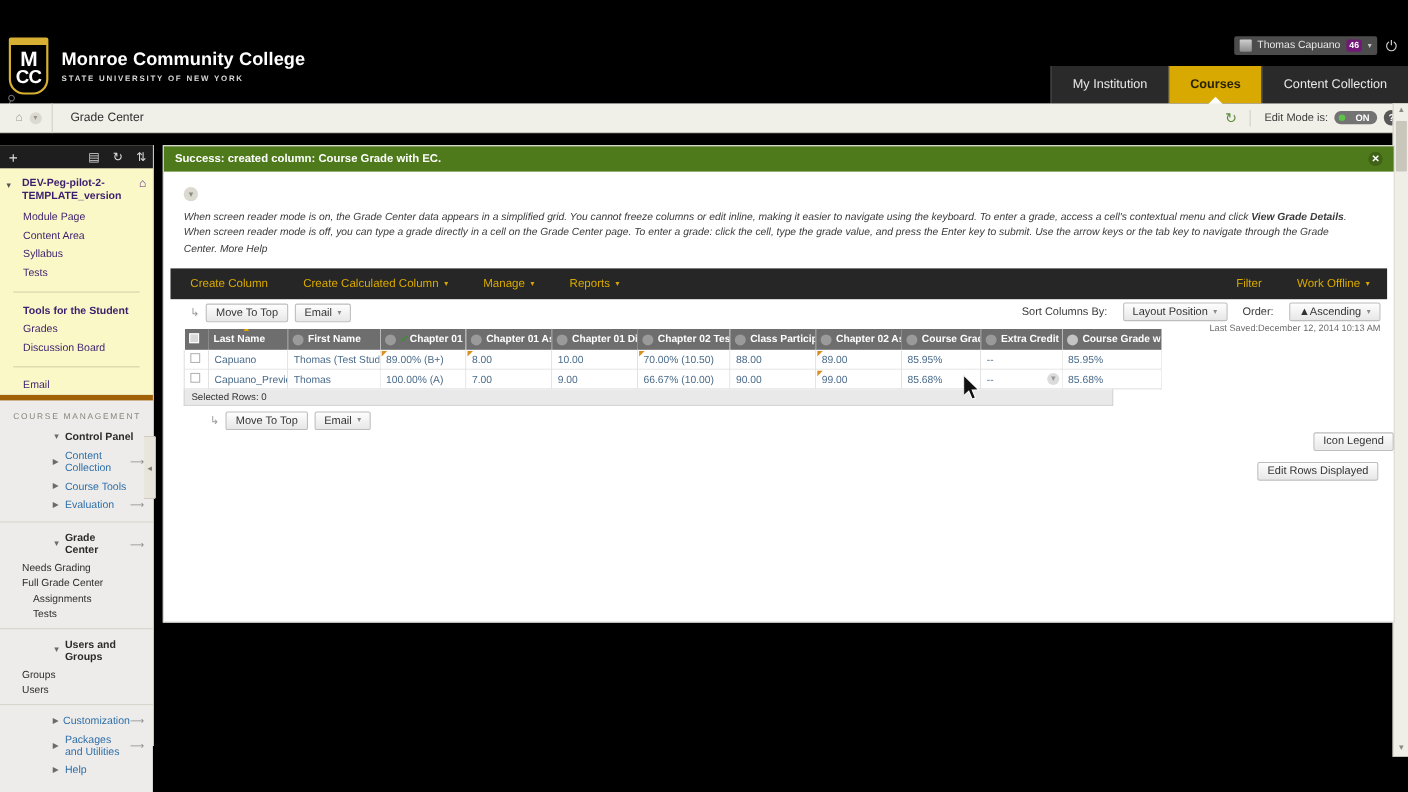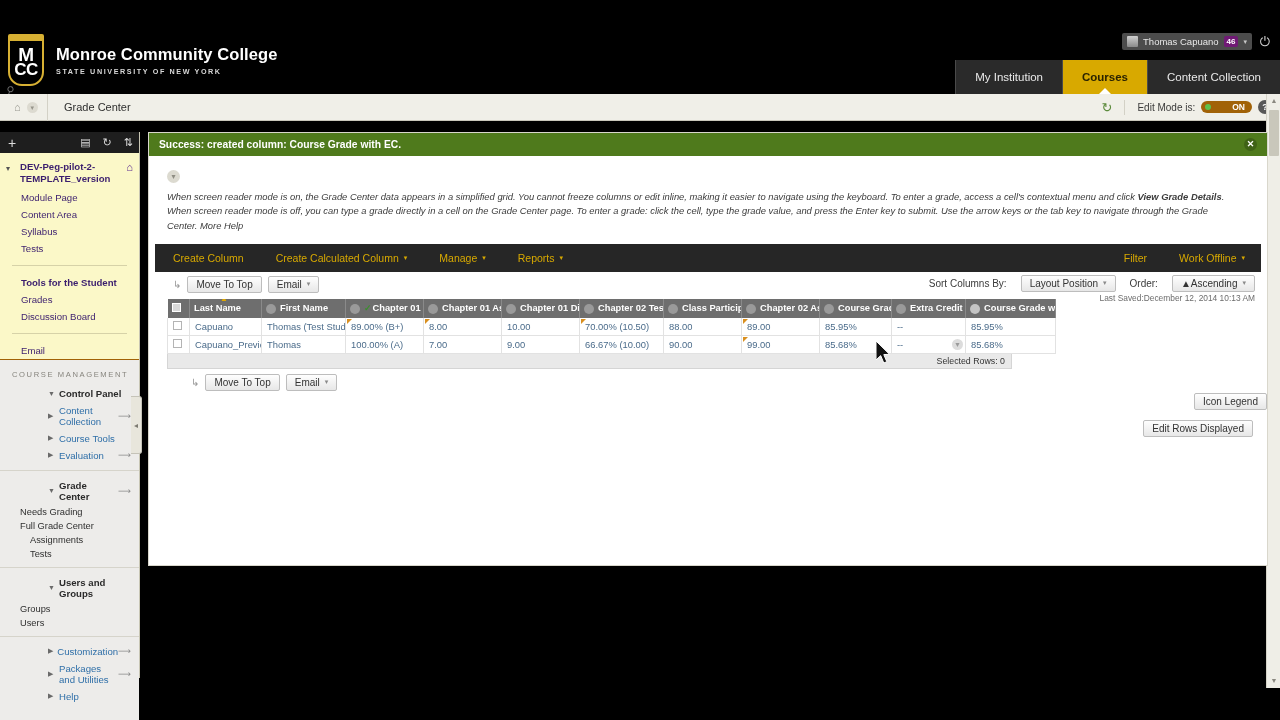--- a/index.html
+++ b/index.html
@@ -64,21 +64,21 @@
     background: #f0efe8; border-bottom: 1px solid #c9c7bb;
     display: flex; align-items: center;
   }
   .crumb-icons { width: 48px; height: 27px; display: flex; align-items: center; gap: 6px; padding-left: 14px; border-right: 1px solid #d3d1c6; }
   .home-ico { color: #9b9b93; font-size: 11px; cursor: pointer; }
   .circle-ico { width: 11px; height: 11px; border-radius: 50%; background: #dcdad0; color: #96948a; font-size: 7px; text-align: center; line-height: 11px; cursor: pointer; }
   .crumb-text { margin-left: 16px; font-size: 11px; color: #2e2e2e; cursor: pointer; }
   .crumb-right { margin-left: auto; display: flex; align-items: center; height: 27px; }
   .refresh-ico { color: #5c8a3c; font-size: 13px; padding: 0 12px; border-right: 1px solid #d3d1c6; cursor: pointer; }
   .editmode { display: flex; align-items: center; gap: 6px; padding: 0 8px 0 12px; font-size: 10px; color: #3a3a3a; }
-  .toggle-on { background: #a16207; color: #fff; font-size: 8.5px; font-weight: bold; border-radius: 8px; padding: 1px 7px 1px 4px; display: flex; align-items: center; gap: 21px; cursor: pointer; }
+  .toggle-on { background: #737373; color: #fff; font-size: 8.5px; font-weight: bold; border-radius: 8px; padding: 1px 7px 1px 4px; display: flex; align-items: center; gap: 9px; cursor: pointer; }
   .dot-green { width: 6px; height: 6px; border-radius: 50%; background: #5ec14a; }
   .help-ico { width: 14px; height: 14px; border-radius: 50%; background: #585858; color: #fff; font-size: 9px; font-weight: bold; text-align: center; line-height: 14px; cursor: pointer; }
 
   
   .pg-scroll { position: absolute; right: 0; top: 94px; width: 14px; height: 594px; background: #efeee7; border-left: 1px solid #d5d3c8; }
   .pg-scroll .arrow { width: 14px; height: 14px; text-align: center; font-size: 7px; color: #8a8880; line-height: 14px; }
   .pg-scroll .thumb { position: absolute; top: 16px; left: 2px; width: 10px; height: 46px; background: #c9c7bb; border-radius: 1px; }
   .pg-scroll .arrow.bot { position: absolute; bottom: 0; }
 
   
@@ -87,21 +87,21 @@
   .sb-toolbar .plus { font-size: 14px; padding: 0 8px; cursor: pointer; }
   .sb-toolbar .spacer { flex: 1; }
   .sb-toolbar .ti { font-size: 11px; padding: 0 6px; cursor: pointer; }
   .sb-course { display: flex; align-items: flex-start; padding: 8px 6px 4px 6px; }
   .sb-caret { color: #555; font-size: 8px; width: 14px; padding-top: 3px; cursor: pointer; }
   .sb-course-name { flex: 1; font-size: 9.6px; font-weight: bold; color: #3b1e6e; line-height: 1.25; cursor: pointer; }
   .sb-home { color: #5c2d91; font-size: 11px; cursor: pointer; }
   .sb-link { display: block; font-size: 9.6px; color: #3b1e6e; padding: 3px 0 3px 21px; text-decoration: none; cursor: pointer; }
   .sb-link.bold { font-weight: bold; }
   .sb-div { height: 1px; background: #d6d2a8; margin: 8px 12px; }
-  .cm-header { background: #edecea; border-top: 1px solid #a16207; padding: 10px 0 6px 12px; font-size: 7.6px; letter-spacing: 1.6px; color: #86847d; }
+  .cm-header { background: #edecea; border-top: 5px solid #a16207; padding: 10px 0 6px 12px; font-size: 7.6px; letter-spacing: 1.6px; color: #86847d; }
   .cm-wrap { background: #edecea; height: 100%; }
   .cm-row { display: flex; align-items: center; padding: 3px 4px 3px 8px; font-size: 9.6px; cursor: pointer; margin-left: 40px; }
   .cm-row .tri { width: 11px; font-size: 7px; color: #6a6a6a; }
   .cm-row .lbl { flex: 1; color: #2f6fa8; }
   .cm-row.head .lbl { color: #2b2b2b; font-weight: bold; }
   .cm-row .arrw { color: #8d8d8d; font-size: 9px; padding-right: 4px; }
   .cm-sub { font-size: 9.3px; color: #2f2f2f; padding: 2px 0 2px 20px; cursor: pointer; }
   .cm-sub.deep { padding-left: 30px; }
   .cm-sep { height: 1px; background: #d6d4cb; margin: 6px 0; }
   .sb-handle { position: absolute; left: 131px; top: 396px; width: 11px; height: 58px; background: #e8e6dc; border: 1px solid #c5c3b8; border-left: none; border-radius: 0 3px 3px 0; display: flex; align-items: center; justify-content: center; font-size: 8px; color: #7d7b72; cursor: pointer; }
@@ -156,21 +156,21 @@
     font-size: 9.4px; color: #4a6b8a; padding: 3px 5px; height: 17px;
     white-space: nowrap; overflow: hidden; position: relative;
   }
   td.flagged:before {
     content: ""; position: absolute; left: 1px; top: 1px;
     border-left: 5px solid #d98f1f; border-bottom: 5px solid transparent;
   }
   td.greyed { background: #ececec; color: #7a7a7a; }
   td.name { color: #4a6b8a; }
   .rowcm { position: absolute; right: 2px; top: 3px; width: 11px; height: 11px; border-radius: 50%; background: #dcdcdc; color: #9a9a9a; font-size: 7px; text-align: center; line-height: 11px; cursor: pointer; }
-  .selrows { background: #e9e9e9; border: 1px solid #d5d5d5; border-top: none; font-size: 8.8px; color: #333; padding: 2px 6px; width: 845px; text-align: right; }
+  .selrows { background: #e9e9e9; border: 1px solid #d5d5d5; border-top: none; font-size: 8.8px; color: #333; padding: 2px 6px; width: 845px; }
   .belowbar { margin: 5px 0 0 24px; display: flex; align-items: center; gap: 6px; }
 
   .icon-legend { position: absolute; right: 0; top: 260px; }
   .edit-rows { position: absolute; right: 14px; top: 287px; }
 
   
   .cursor { position: absolute; left: 876px; top: 341px; pointer-events: none; }
 </style>
 </head>
 <body>

